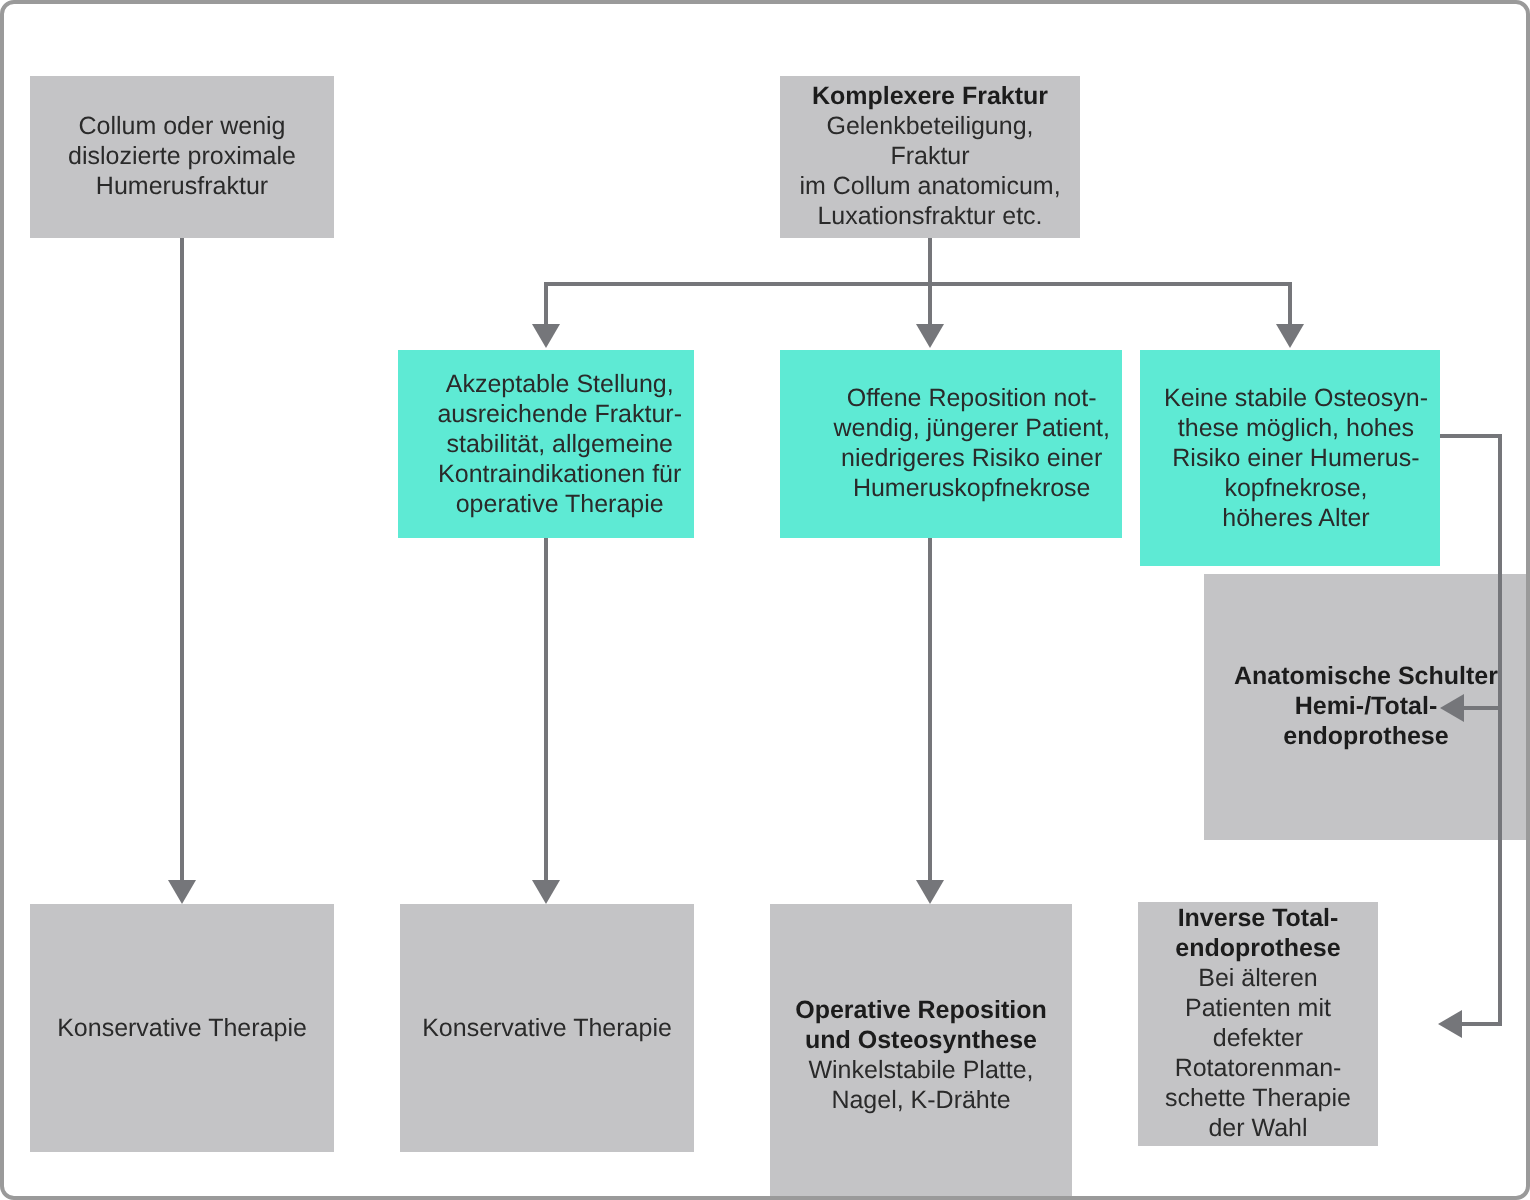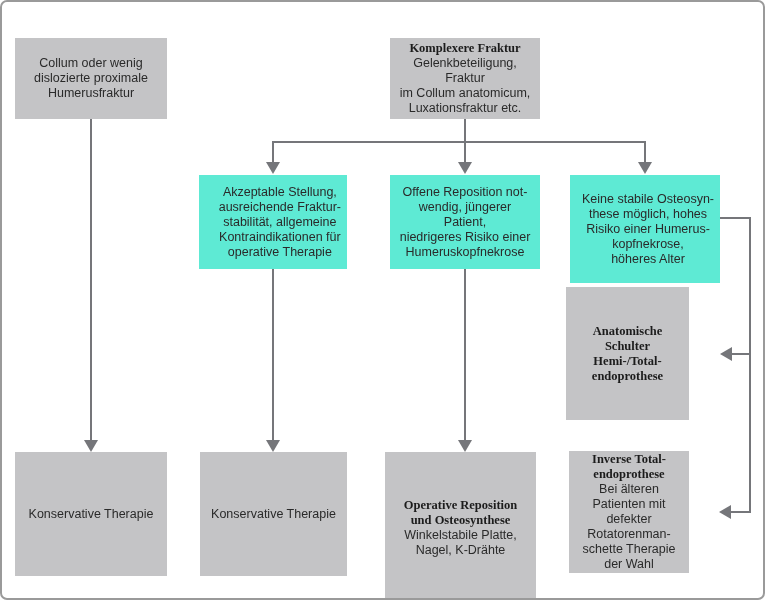--- a/index.html
+++ b/index.html
@@ -22,21 +22,21 @@
     justify-content:center;
     text-align:center;
     padding:4px 6px;
     font-size:12.5px;
     line-height:15px;
     color:#2a2a2a;
   }
   .node.gray{background:#c4c4c6;}
   .node.blue{background:#5eead4;align-items:flex-end;}
   .txt,.body{white-space:pre-line;}
-  .title{white-space:pre-line;font-weight:700;color:#1c1c1c;font-family:Liberation Serif, serif;}
+  .title{white-space:pre-line;font-weight:700;color:#1c1c1c;}
   .vline{position:absolute;width:2px;background:#75767a;}
   .hline{position:absolute;height:2px;background:#75767a;}
   .arrow-down{
     position:absolute;width:0;height:0;
     border-left:7px solid transparent;
     border-right:7px solid transparent;
     border-top:12px solid #75767a;
   }
   .arrow-left{
     position:absolute;width:0;height:0;
@@ -64,36 +64,36 @@
   </div>
 
   <div class="node blue" style="left:197px;top:173px;width:148px;height:94px">
     <div class="txt">Akzeptable Stellung,
 ausreichende Fraktur-
 stabilität, allgemeine
 Kontraindikationen für
 operative Therapie</div>
   </div>
 
-  <div class="node blue" style="left:388px;top:173px;width:150px;height:94px">
+  <div class="node blue" style="left:388px;top:173px;width:171px;height:94px">
     <div class="txt">Offene Reposition not-
 wendig, jüngerer Patient,
 niedrigeres Risiko einer
 Humeruskopfnekrose</div>
   </div>
 
   <div class="node blue" style="left:568px;top:173px;width:150px;height:108px">
     <div class="txt">Keine stabile Osteosyn-
 these möglich, hohes
 Risiko einer Humerus-
 kopfnekrose,
 höheres Alter</div>
   </div>
 
-  <div class="node gray" style="left:564px;top:285px;width:123px;height:133px">
+  <div class="node gray" style="left:600px;top:285px;width:162px;height:133px">
     <div class="title">Anatomische Schulter
 Hemi-/Total-
 endoprothese</div>
   </div>
 
   <div class="node gray" style="left:13px;top:450px;width:152px;height:124px">
     <div class="txt">Konservative Therapie</div>
   </div>
 
   <div class="node gray" style="left:198px;top:450px;width:147px;height:124px">

